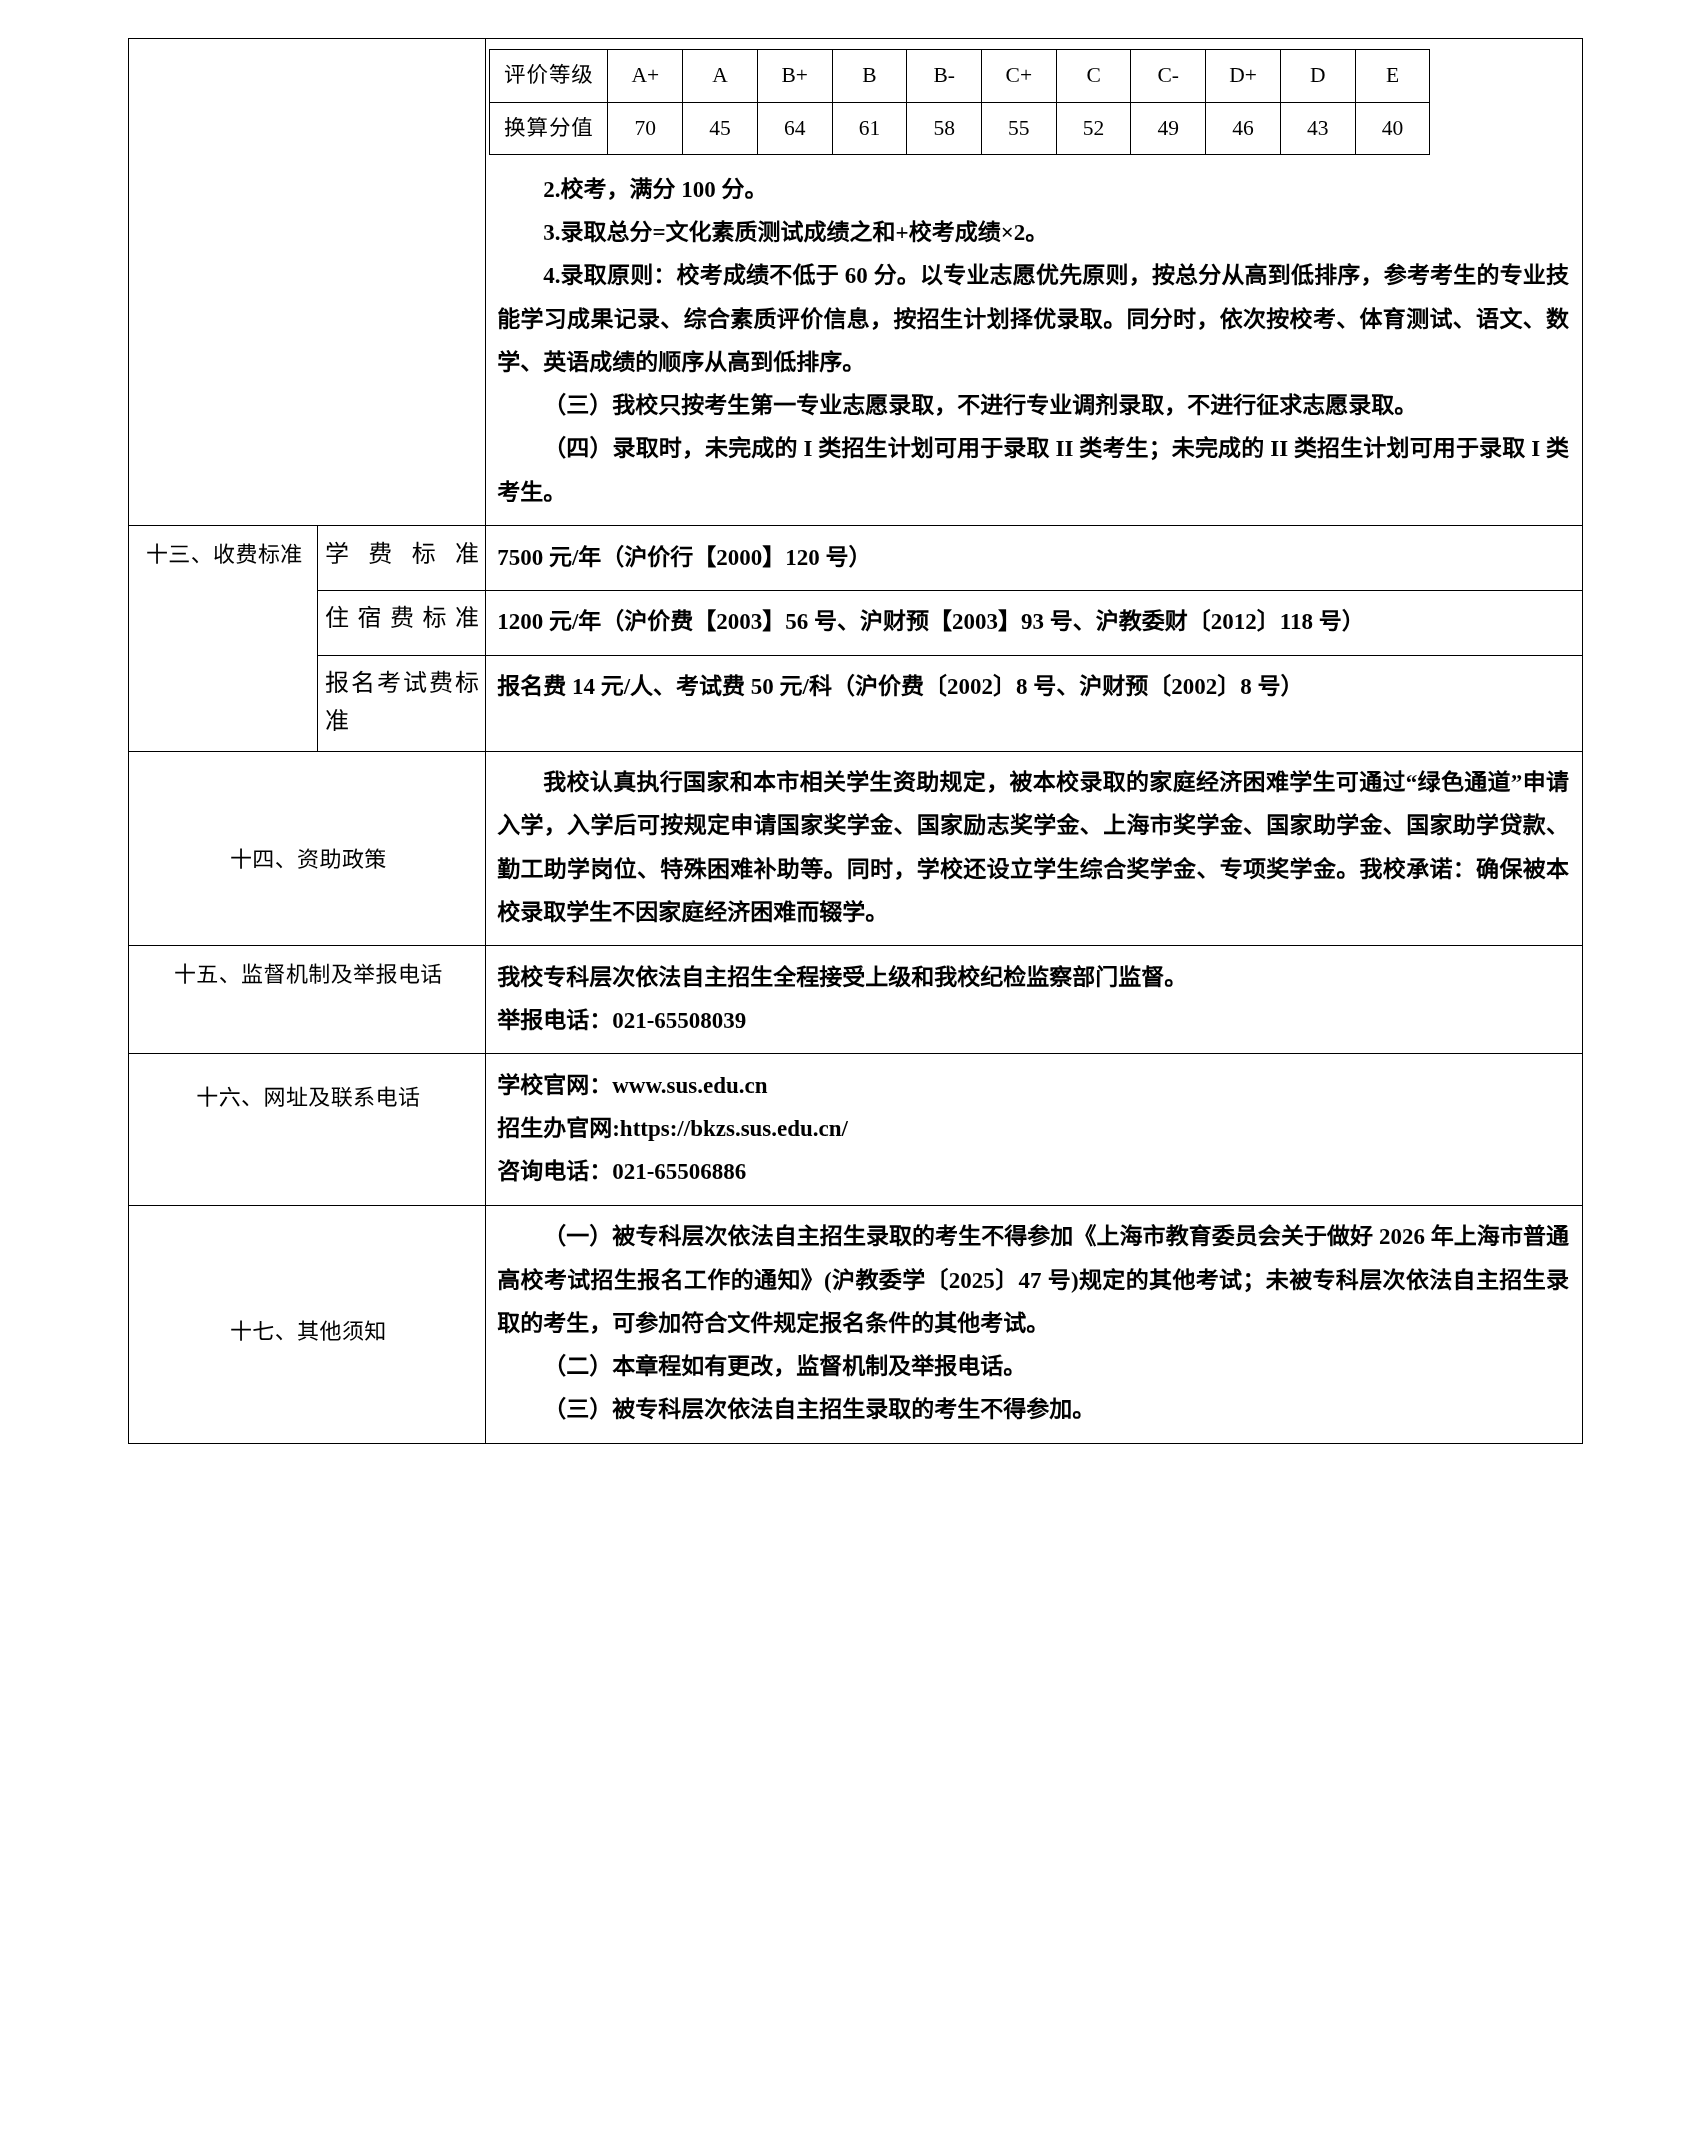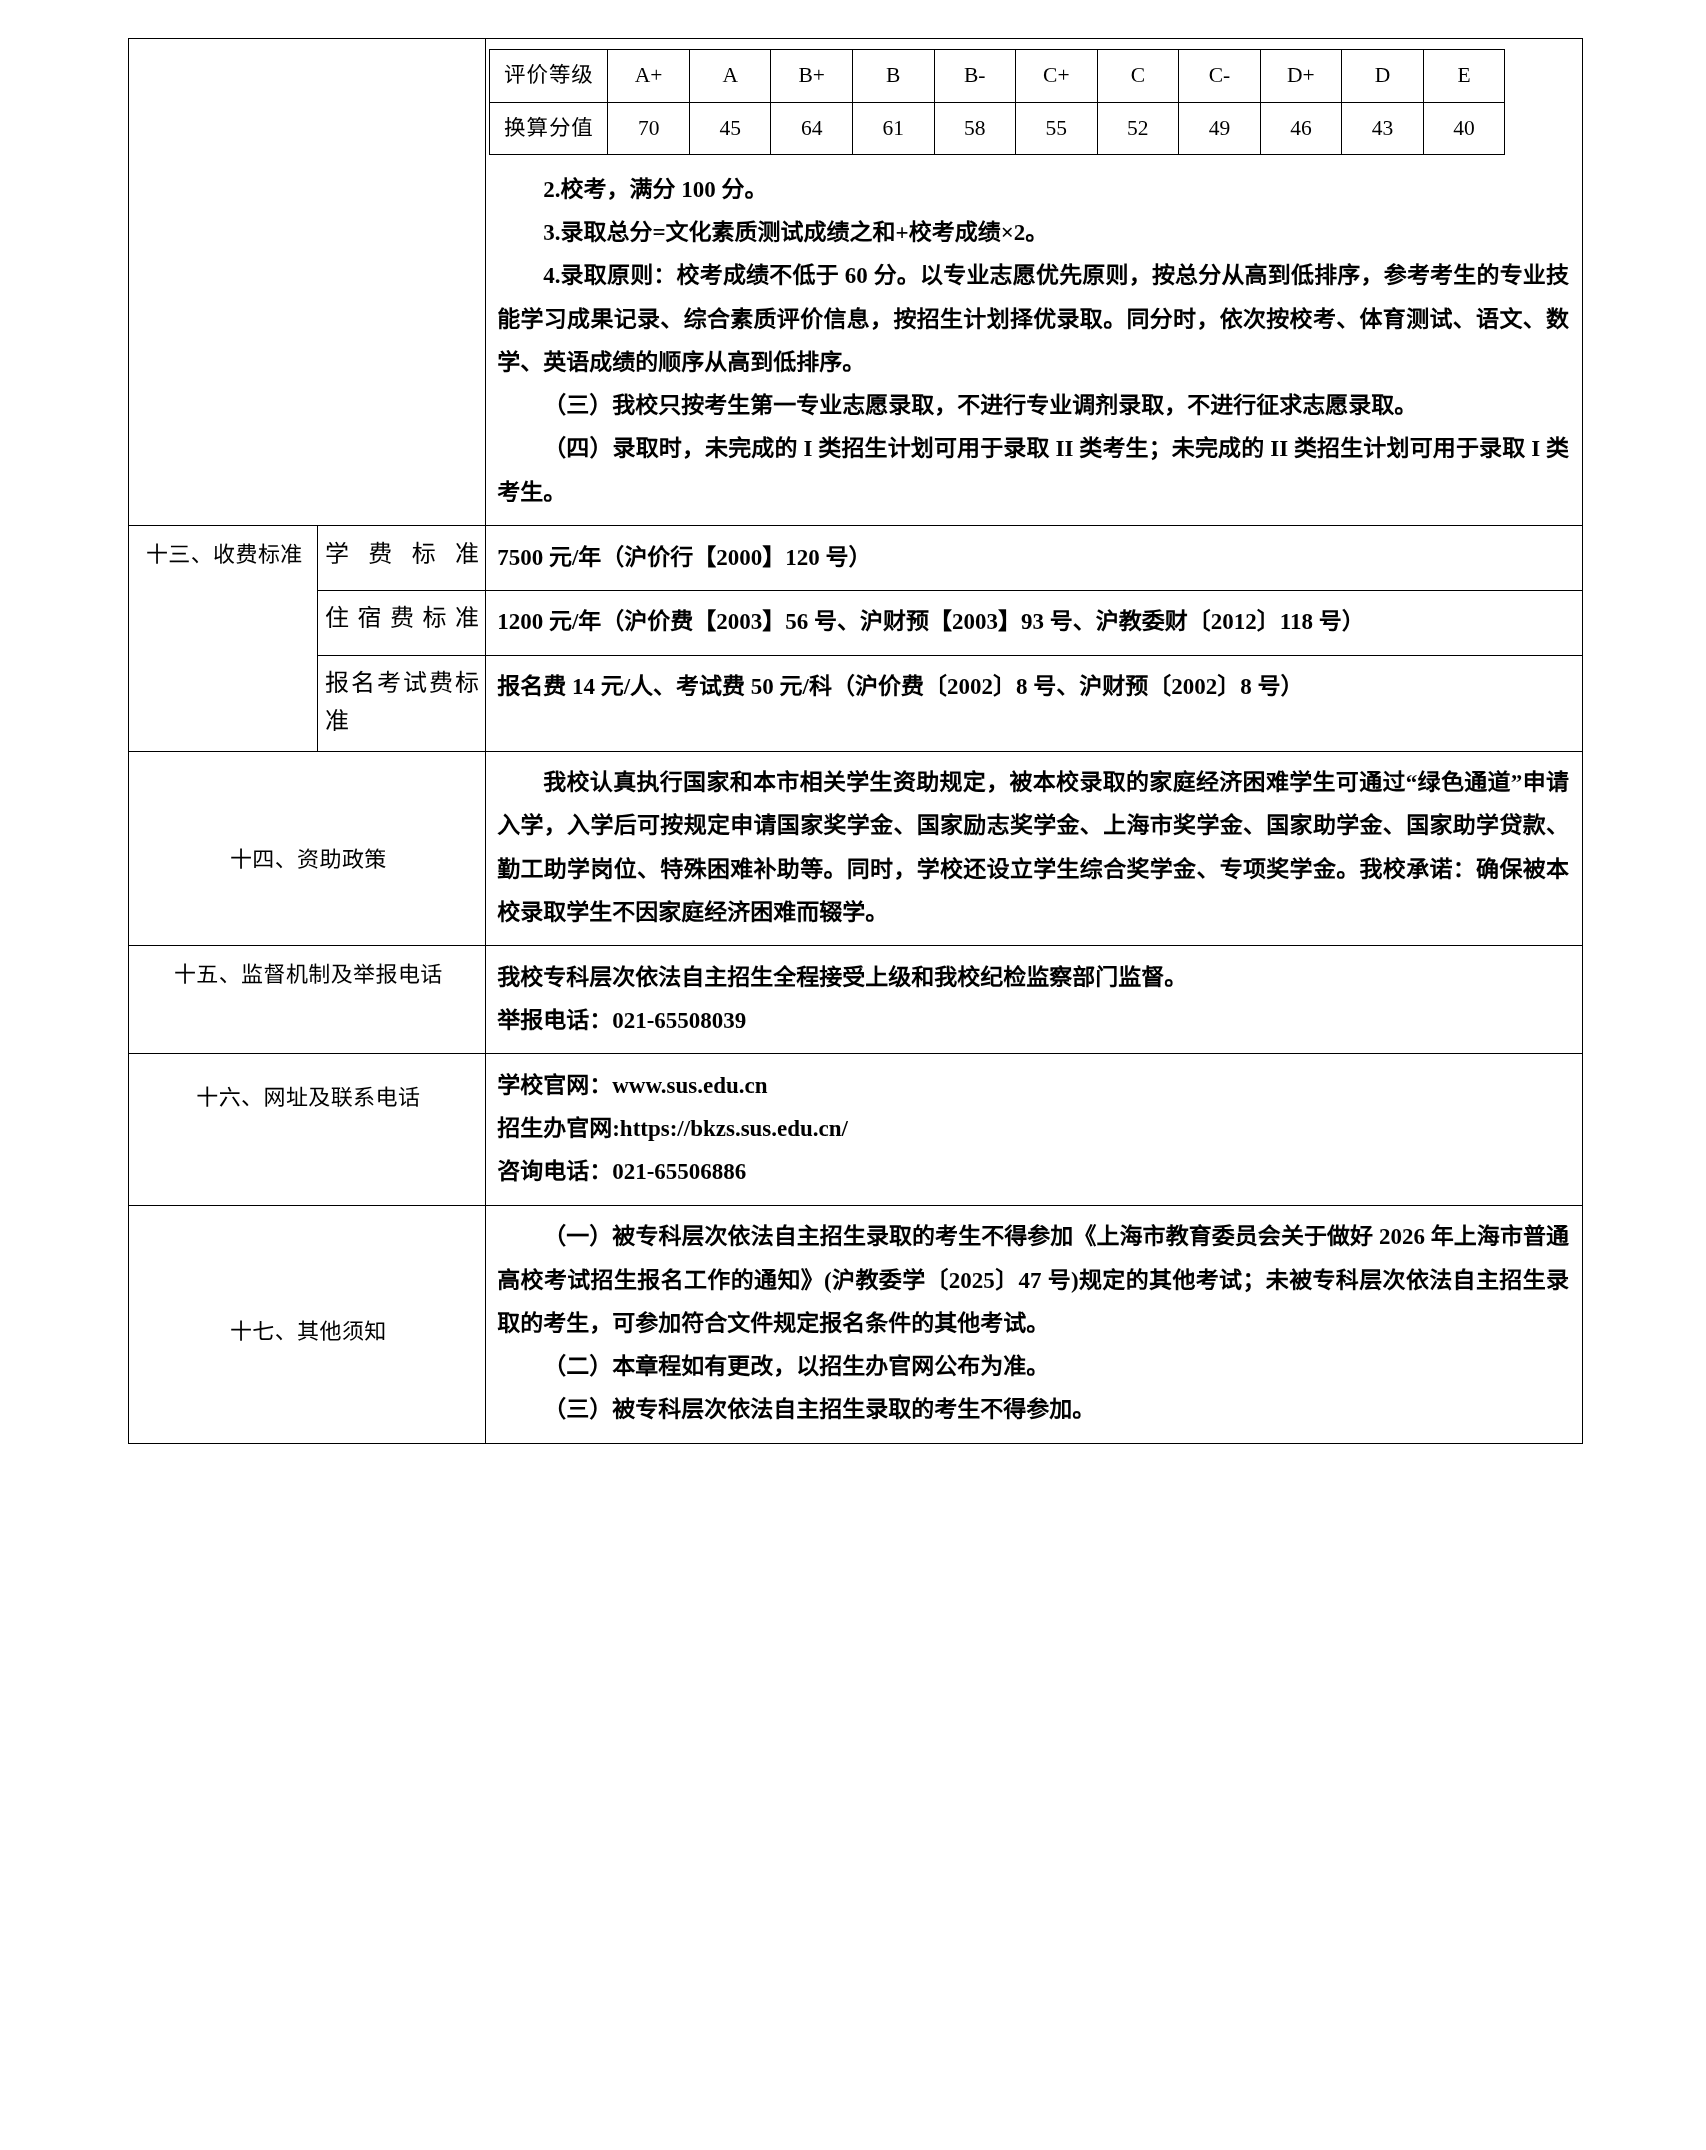--- a/index.html
+++ b/index.html
@@ -75,21 +75,21 @@
   .body-cell p.flush { text-indent: 0; }
   .body-cell p.num  { text-indent: 2em; }
 
   
   .grade-wrap {
     padding: 10.3px 0 0 3.4px;
   }
   table.grade {
     border-collapse: collapse;
     table-layout: fixed;
-    width: 1016px;
+    width: 941px;
     margin: 0 0 3.4px 0;
   }
   table.grade td {
     border: 1.3px solid #000000;
     text-align: center;
     vertical-align: middle;
     font-size: 21.5px;
     height: 48px;
     padding: 1.7px 0;
     line-height: 1.1;
@@ -232,21 +232,21 @@
           </td>
         </tr>
 
         <tr>
           <td colspan="2">
             <div class="sec-label" style="padding-top:108px;">十七、其他须知</div>
           </td>
           <td>
             <div class="body-cell">
               <p class="ind2">（一）被专科层次依法自主招生录取的考生不得参加《上海市教育委员会关于做好 2026 年上海市普通高校考试招生报名工作的通知》(沪教委学〔2025〕47 号)规定的其他考试；未被专科层次依法自主招生录取的考生，可参加符合文件规定报名条件的其他考试。</p>
-              <p class="ind2">（二）本章程如有更改，以招生办官网公布为准。</p>
+              <p class="ind2">（二）本章程如有更改，监督机制及举报电话。</p>
               <p class="ind2">（三）被专科层次依法自主招生录取的考生不得参加。</p>
             </div>
           </td>
         </tr>
 
       </tbody>
     </table>
 
   </div>
 </div>

